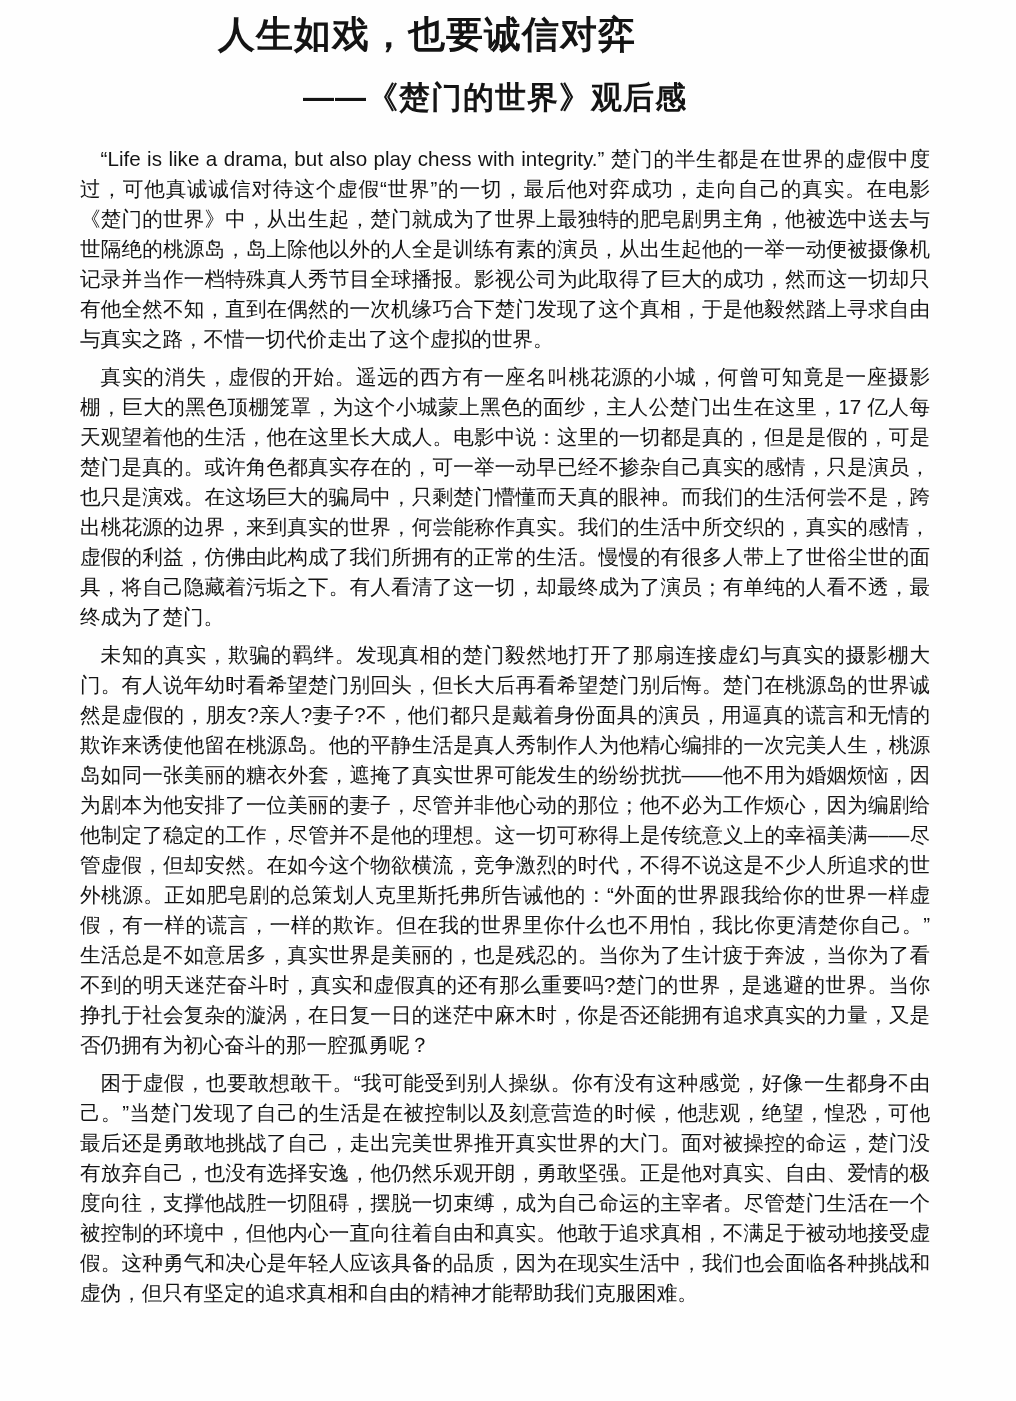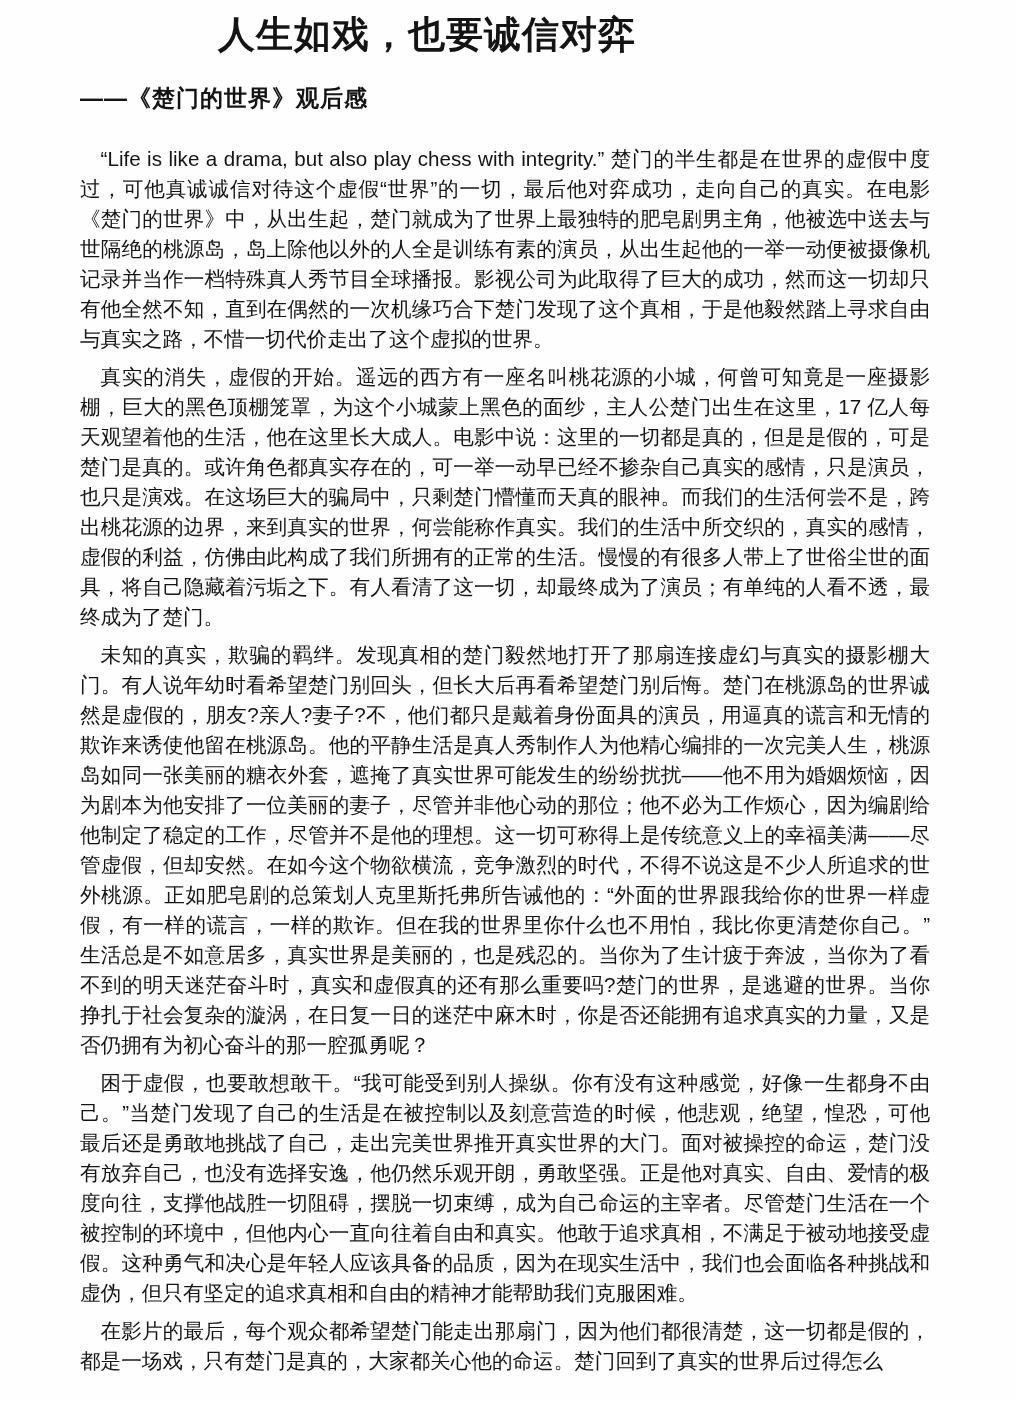--- a/index.html
+++ b/index.html
@@ -22,24 +22,24 @@
   .essay-title {
     margin: 0 0 12px 138px;
     font-size: 37px;
     line-height: 46px;
     font-weight: 700;
     letter-spacing: 1px;
     white-space: nowrap;
   }
   .essay-subtitle {
     margin: 18px 20px 0 0;
-    font-size: 23px;
+    font-size: 31px;
     line-height: 44px;
     font-weight: 700;
-    text-align: left;
+    text-align: center;
     letter-spacing: 1px;
     white-space: nowrap;
   }
   .essay-body {
     margin-top: 24px;
     font-size: 20.6px;
     line-height: 30px;
     text-align: justify;
     text-justify: inter-ideograph;
   }
@@ -53,15 +53,14 @@
 <body>
 
 <div class="page">
   <h1 class="essay-title">人生如戏，也要诚信对弈</h1>
   <h2 class="essay-subtitle">——《楚门的世界》观后感</h2>
   <div class="essay-body">
     <p>“Life is like a drama, but also play chess with integrity.” 楚门的半生都是在世界的虚假中度过，可他真诚诚信对待这个虚假“世界”的一切，最后他对弈成功，走向自己的真实。在电影《楚门的世界》中，从出生起，楚门就成为了世界上最独特的肥皂剧男主角，他被选中送去与世隔绝的桃源岛，岛上除他以外的人全是训练有素的演员，从出生起他的一举一动便被摄像机记录并当作一档特殊真人秀节目全球播报。影视公司为此取得了巨大的成功，然而这一切却只有他全然不知，直到在偶然的一次机缘巧合下楚门发现了这个真相，于是他毅然踏上寻求自由与真实之路，不惜一切代价走出了这个虚拟的世界。</p>
     <p>真实的消失，虚假的开始。遥远的西方有一座名叫桃花源的小城，何曾可知竟是一座摄影棚，巨大的黑色顶棚笼罩，为这个小城蒙上黑色的面纱，主人公楚门出生在这里，17 亿人每天观望着他的生活，他在这里长大成人。电影中说：这里的一切都是真的，但是是假的，可是楚门是真的。或许角色都真实存在的，可一举一动早已经不掺杂自己真实的感情，只是演员，也只是演戏。在这场巨大的骗局中，只剩楚门懵懂而天真的眼神。而我们的生活何尝不是，跨出桃花源的边界，来到真实的世界，何尝能称作真实。我们的生活中所交织的，真实的感情，虚假的利益，仿佛由此构成了我们所拥有的正常的生活。慢慢的有很多人带上了世俗尘世的面具，将自己隐藏着污垢之下。有人看清了这一切，却最终成为了演员；有单纯的人看不透，最终成为了楚门。</p>
     <p>未知的真实，欺骗的羁绊。发现真相的楚门毅然地打开了那扇连接虚幻与真实的摄影棚大门。有人说年幼时看希望楚门别回头，但长大后再看希望楚门别后悔。楚门在桃源岛的世界诚然是虚假的，朋友?亲人?妻子?不，他们都只是戴着身份面具的演员，用逼真的谎言和无情的欺诈来诱使他留在桃源岛。他的平静生活是真人秀制作人为他精心编排的一次完美人生，桃源岛如同一张美丽的糖衣外套，遮掩了真实世界可能发生的纷纷扰扰——他不用为婚姻烦恼，因为剧本为他安排了一位美丽的妻子，尽管并非他心动的那位；他不必为工作烦心，因为编剧给他制定了稳定的工作，尽管并不是他的理想。这一切可称得上是传统意义上的幸福美满——尽管虚假，但却安然。在如今这个物欲横流，竞争激烈的时代，不得不说这是不少人所追求的世外桃源。正如肥皂剧的总策划人克里斯托弗所告诫他的：“外面的世界跟我给你的世界一样虚假，有一样的谎言，一样的欺诈。但在我的世界里你什么也不用怕，我比你更清楚你自己。” 生活总是不如意居多，真实世界是美丽的，也是残忍的。当你为了生计疲于奔波，当你为了看不到的明天迷茫奋斗时，真实和虚假真的还有那么重要吗?楚门的世界，是逃避的世界。当你挣扎于社会复杂的漩涡，在日复一日的迷茫中麻木时，你是否还能拥有追求真实的力量，又是否仍拥有为初心奋斗的那一腔孤勇呢？</p>
     <p>困于虚假，也要敢想敢干。“我可能受到别人操纵。你有没有这种感觉，好像一生都身不由己。”当楚门发现了自己的生活是在被控制以及刻意营造的时候，他悲观，绝望，惶恐，可他最后还是勇敢地挑战了自己，走出完美世界推开真实世界的大门。面对被操控的命运，楚门没有放弃自己，也没有选择安逸，他仍然乐观开朗，勇敢坚强。正是他对真实、自由、爱情的极度向往，支撑他战胜一切阻碍，摆脱一切束缚，成为自己命运的主宰者。尽管楚门生活在一个被控制的环境中，但他内心一直向往着自由和真实。他敢于追求真相，不满足于被动地接受虚假。这种勇气和决心是年轻人应该具备的品质，因为在现实生活中，我们也会面临各种挑战和虚伪，但只有坚定的追求真相和自由的精神才能帮助我们克服困难。</p>
-    <p>在影片的最后，每个观众都希望楚门能走出那扇门，因为他们都很清楚，这一切都是假的，都是一场戏，只有楚门是真的，大家都关心他的命运。楚门回到了真实的世界后过得怎么</p>
   </div>
 </div>
 
 </body></html>

